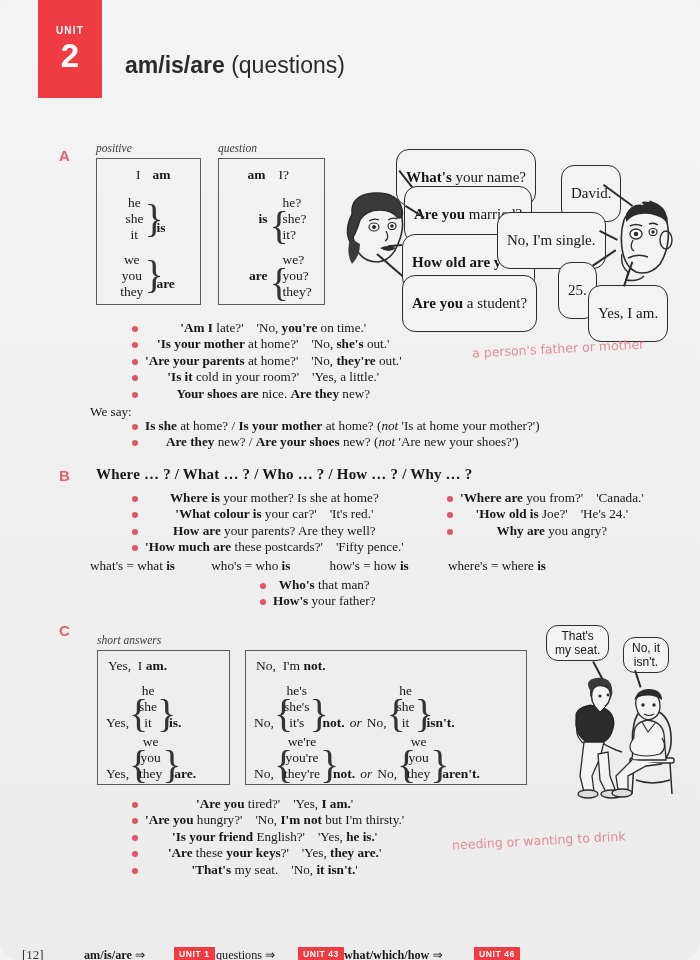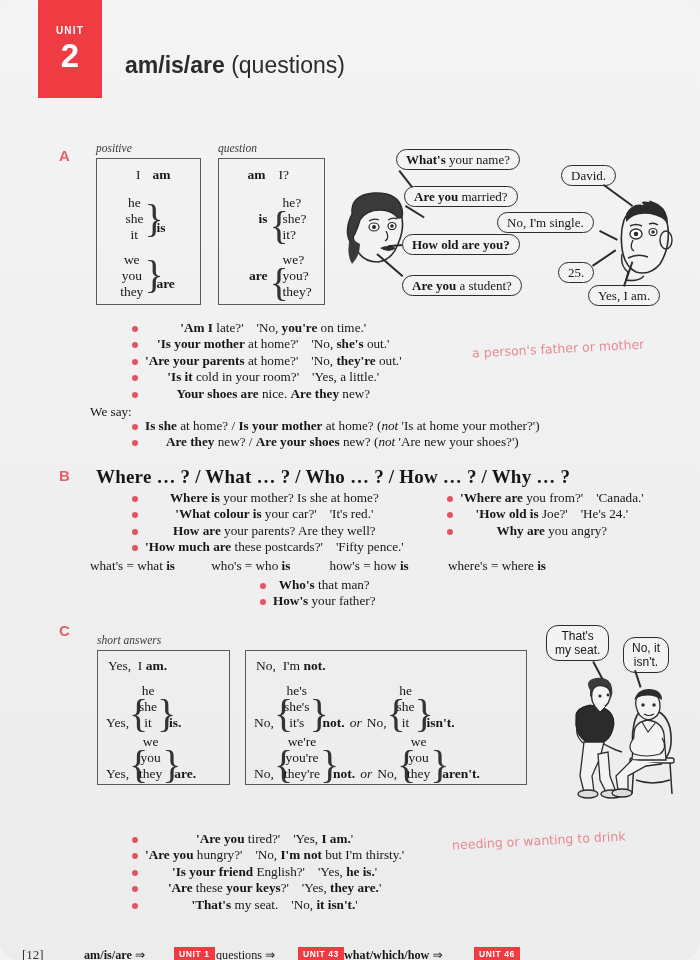--- a/index.html
+++ b/index.html
@@ -58,29 +58,29 @@
     content:"";position:absolute;left:0;top:6px;
     width:6px;height:6px;border-radius:50%;background:#e0555f;
   }
   .bl b{font-weight:bold;}
   .bl i{font-style:italic;}
   .gap{display:inline-block;width:13px;}
 
   .plain{position:absolute;font-size:13.2px;}
 
   
-  .bhead{position:absolute;font-weight:bold;font-size:19px;letter-spacing:.2px;}
+  .bhead{position:absolute;font-weight:bold;font-size:15px;letter-spacing:.2px;}
 
   .contr{position:absolute;font-size:13.2px;}
   .contr span.c{display:inline-block;}
 
   
   .bub{
     position:absolute;border:1.6px solid #2b2b2b;border-radius:13px;
-    background:#f3f3f3;padding:2px 9px;font-size:13px;white-space:nowrap;
+    background:#f3f3f3;padding:20px 9px;font-size:15px;white-space:nowrap;
     line-height:15px;
   }
   .bub b{font-weight:bold;}
   .tail{position:absolute;background:#2b2b2b;height:1.6px;transform-origin:0 0;}
 
   .bub-hand{
     position:absolute;border:1.6px solid #2b2b2b;border-radius:12px;
     background:#f3f3f3;padding:3px 8px;text-align:center;
     font-family:"Liberation Sans", sans-serif;font-size:12px;line-height:14px;
     white-space:pre-line;
@@ -381,21 +381,21 @@
     <circle cx="105" cy="33" r="1.7" fill="#2b2b2b"></circle>
     <circle cx="116" cy="33" r="1.7" fill="#2b2b2b"></circle>
     <path d="M106 42 Q111 45 116 42" stroke="#2b2b2b" stroke-width="1.1" fill="none"></path>
     <path d="M96 62 Q96 50 110 48 Q124 50 126 62 L128 88 L94 88 Z" fill="#f3f3f3" stroke="#2b2b2b" stroke-width="1.3"></path>
     <path d="M104 50 L110 60 L118 50" fill="none" stroke="#2b2b2b" stroke-width="1.1"></path>
     <path d="M96 66 Q88 76 96 82 Q108 86 122 82 Q130 76 124 66" fill="#f3f3f3" stroke="#2b2b2b" stroke-width="1.2"></path>
     <path d="M94 88 L78 104 L80 118 L90 118 L90 104 L108 94 L124 92" fill="#f3f3f3" stroke="#2b2b2b" stroke-width="1.3"></path>
     <ellipse cx="84" cy="121" rx="10" ry="4" fill="#ddd" stroke="#2b2b2b" stroke-width="1.3"></ellipse>
   </svg>
 
-  <div class="bl" style="left:132px;top:831px">
+  <div class="bl" style="left:132px;top:796px">
     <div><b>'Are you</b><span> tired?'</span><span class="gap"></span><span>'Yes, </span><b>I am.</b><span>'</span></div>
     <div><b>'Are you</b><span> hungry?'</span><span class="gap"></span><span>'No, </span><b>I'm not</b><span> but I'm thirsty.'</span></div>
     <div><b>'Is your friend</b><span> English?'</span><span class="gap"></span><span>'Yes, </span><b>he is.</b><span>'</span></div>
     <div><b>'Are</b><span> these </span><b>your keys</b><span>?'</span><span class="gap"></span><span>'Yes, </span><b>they are.</b><span>'</span></div>
     <div><b>'That's</b><span> my seat.</span><span class="gap"></span><span>'No, </span><b>it isn't.</b><span>'</span></div>
   </div>
 
   <div class="hand" style="left:452px;top:833px">needing or wanting to drink</div>
 
   <div class="footer">

